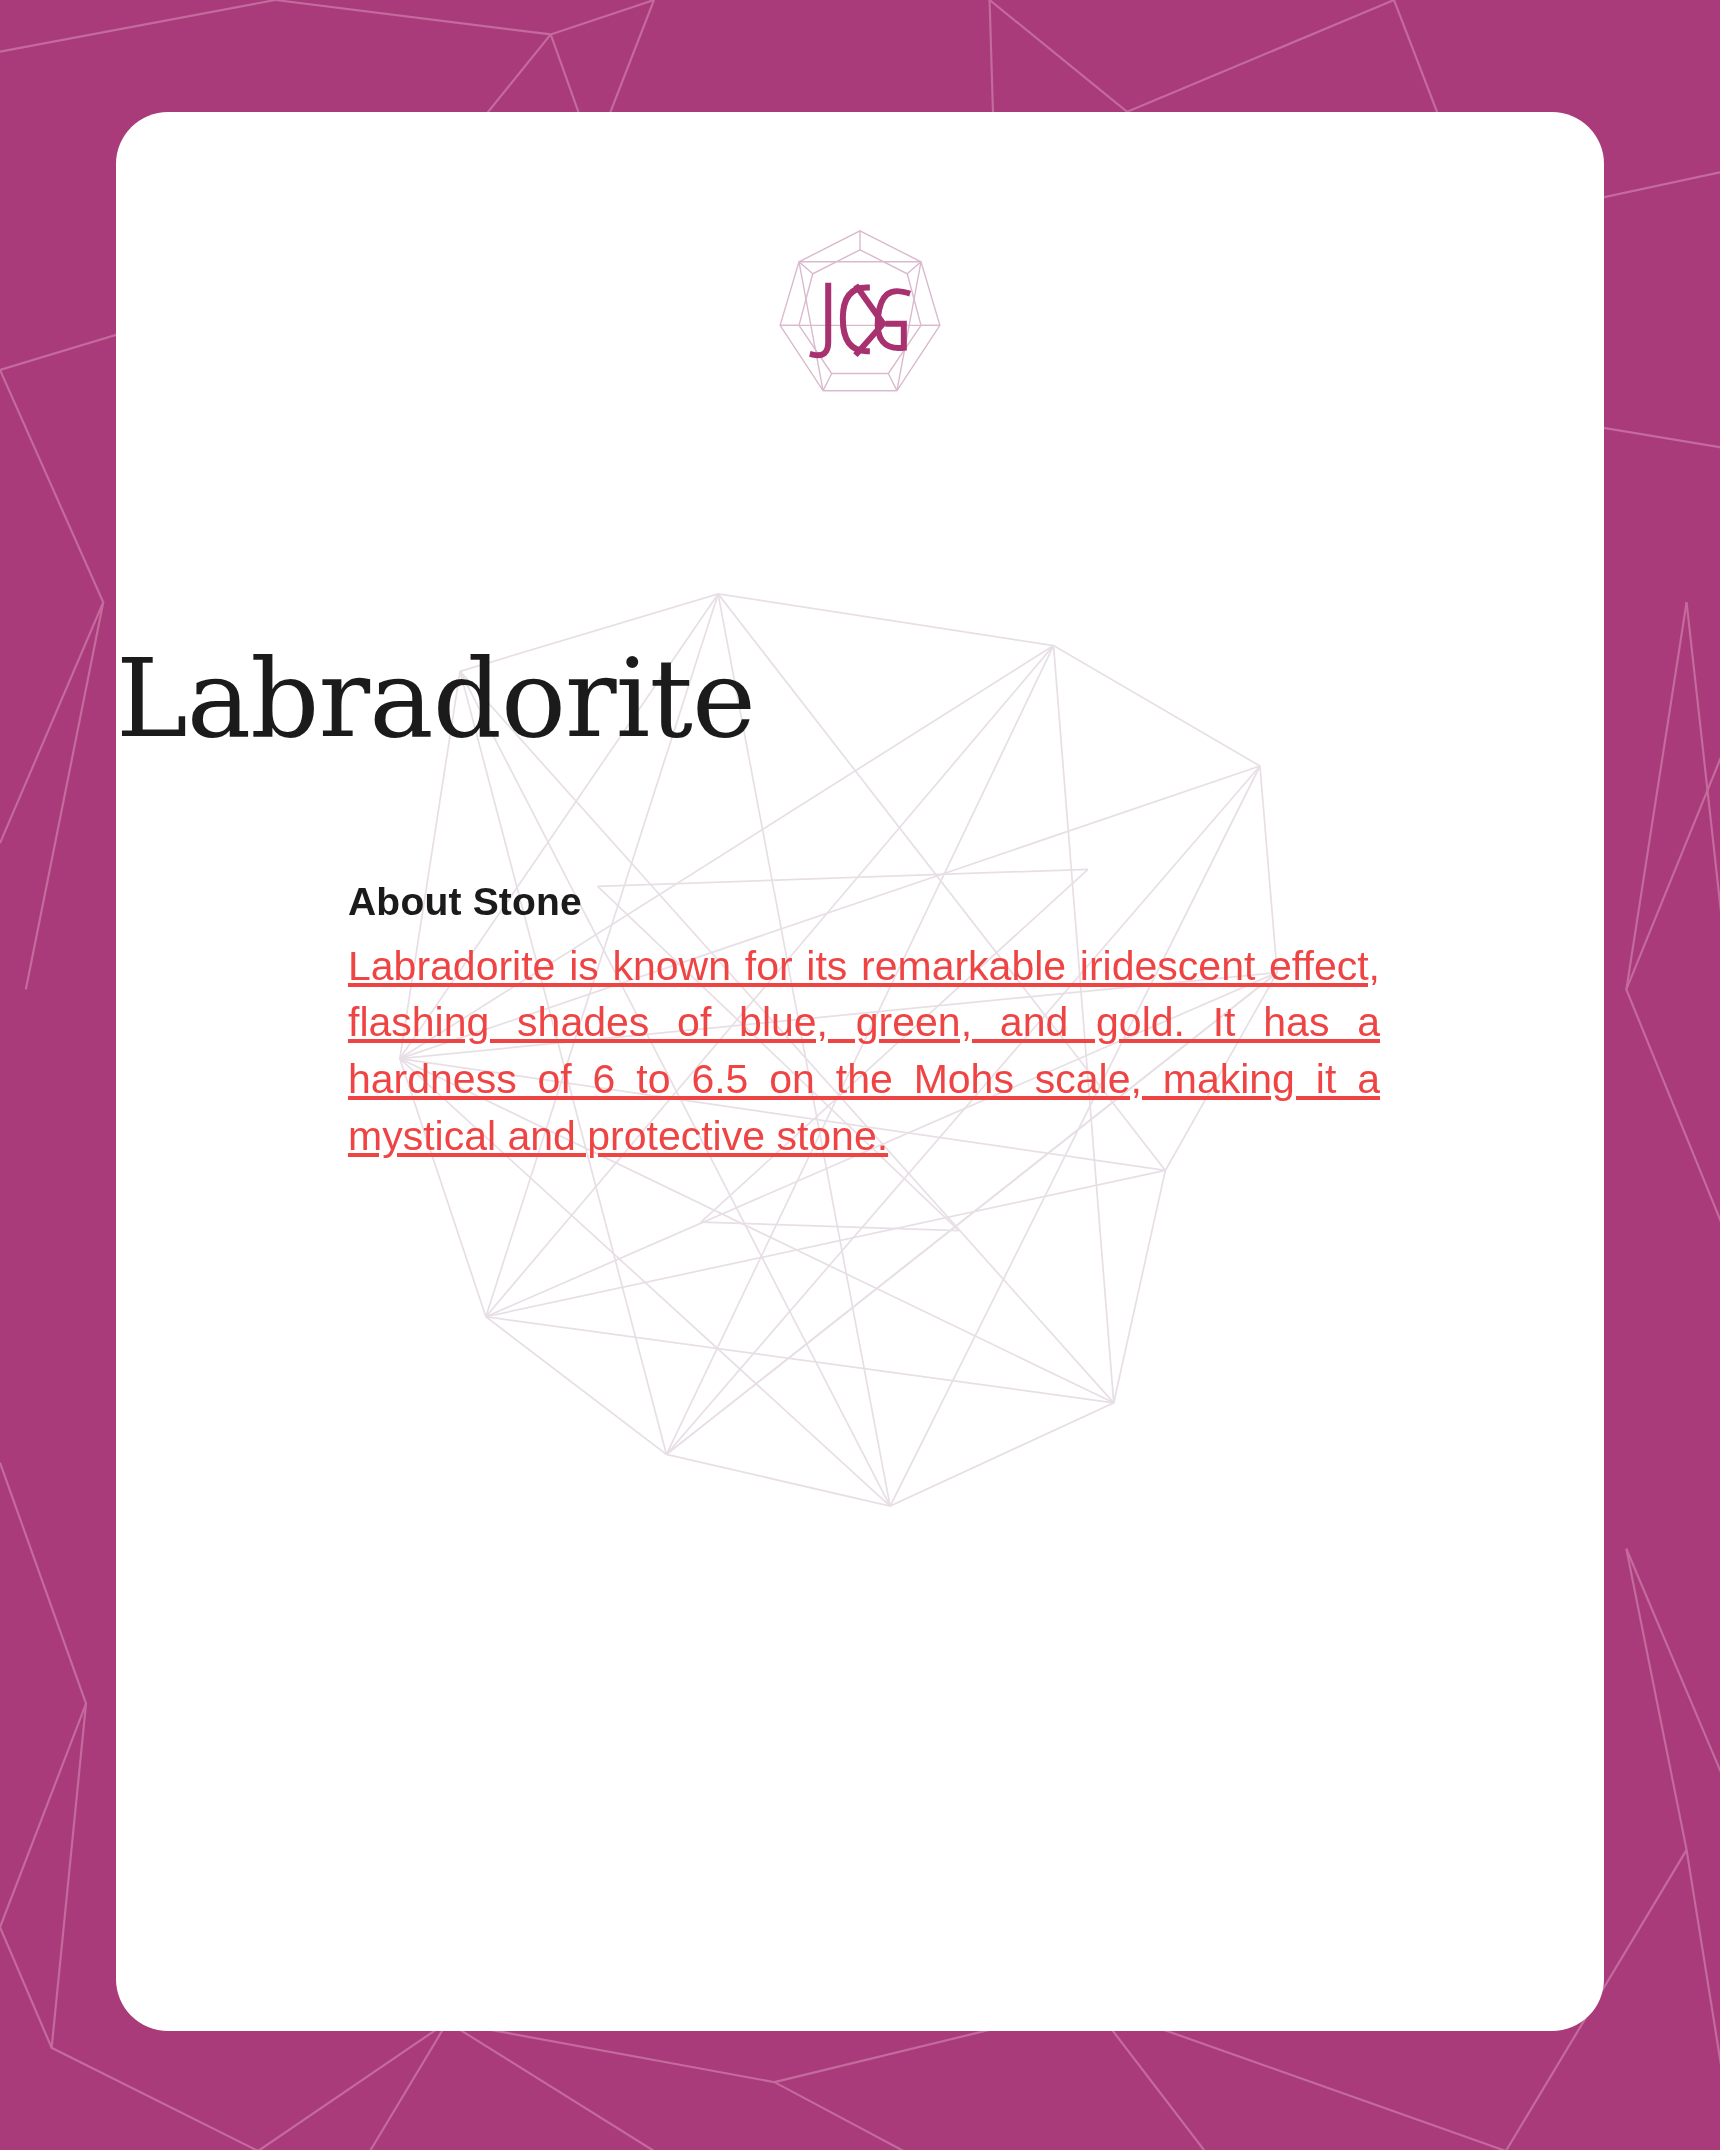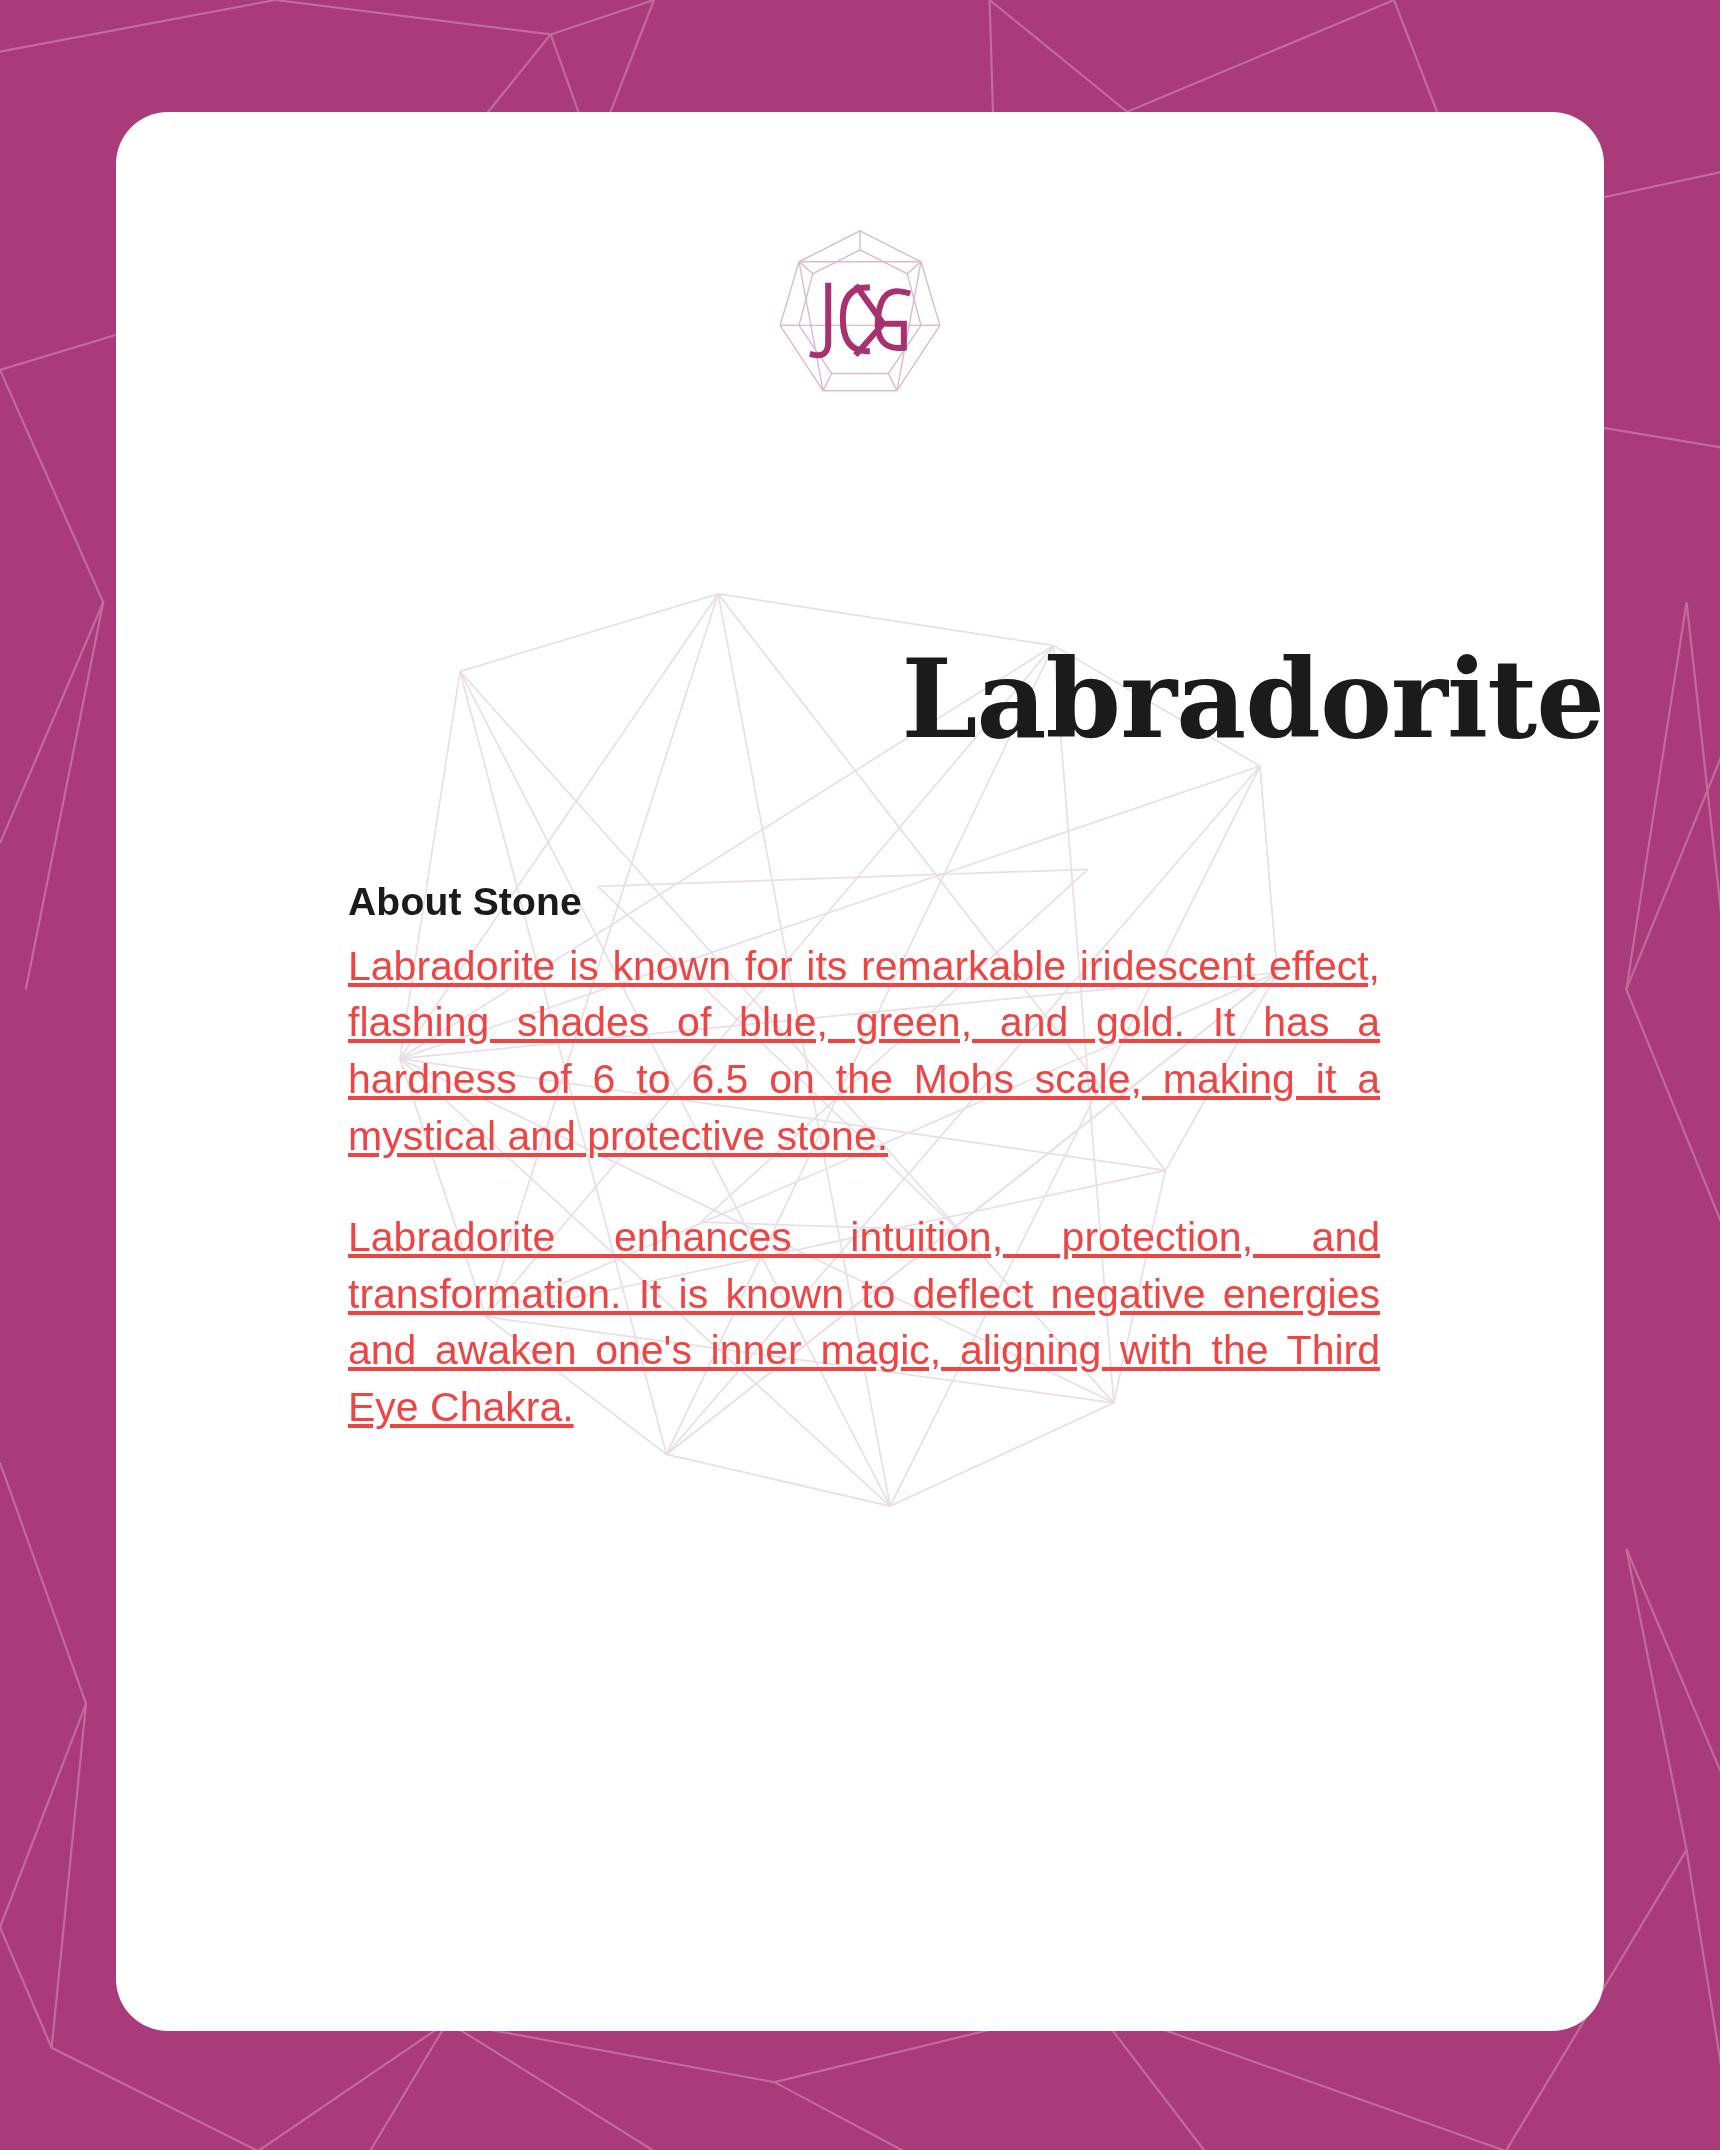--- a/index.html
+++ b/index.html
@@ -63,24 +63,24 @@
     width: 215px;
     height: 189px;
   }
 
   
   #title {
     position: absolute;
     left: 0;
     right: 0;
     top: 456px;
-    text-align: right;
+    text-align: left;
     font-family: "DejaVu Serif", serif;
     font-size: 108px;
-    font-weight: 700;
+    font-weight: 400;
     letter-spacing: -0.9px;
     color: #1b1b1b;
     line-height: 1.1;
   }
 
   
   #body-block {
     position: absolute;
     left: 232px;
     top: 768px;
@@ -199,18 +199,17 @@
         <path d="M180,80 Q150,70 146,108 Q142,148 176,144 L176,116 L158,116"></path>
       </g>
     </svg>
 
     <h1 id="title">Labradorite</h1>
 
     <div id="body-block">
       <h2 class="section-heading">About Stone</h2>
       <p class="section-body">Labradorite is known for its remarkable iridescent effect, flashing shades of blue, green, and gold. It has a hardness of 6 to 6.5 on the Mohs scale, making it a mystical and protective stone.</p>
 
-      <p class="section-body last">Labradorite enhances intuition, protection, and transformation. It is known to deflect negative energies and awaken one's inner magic, aligning with the Third Eye Chakra.</p>
     </div>
 
   </div>
 </div>
 
 
 </body></html>

